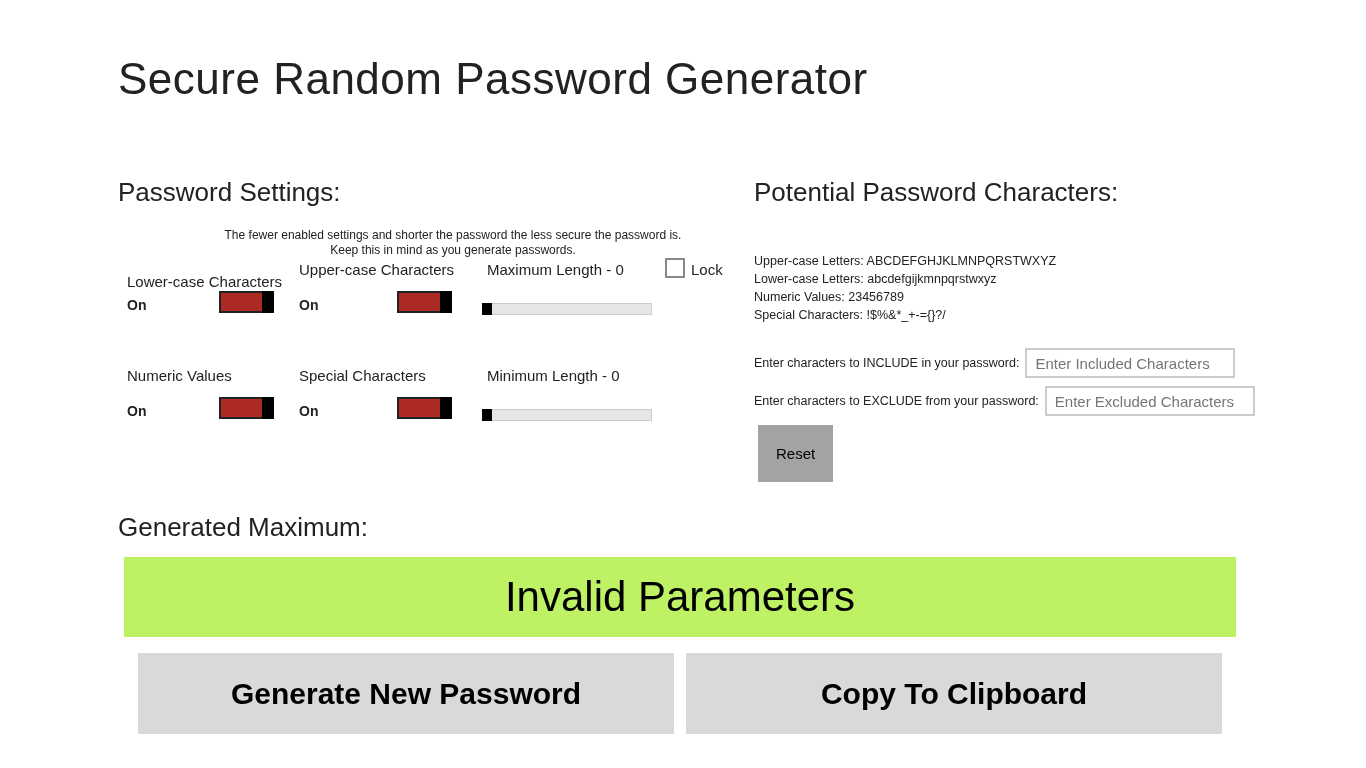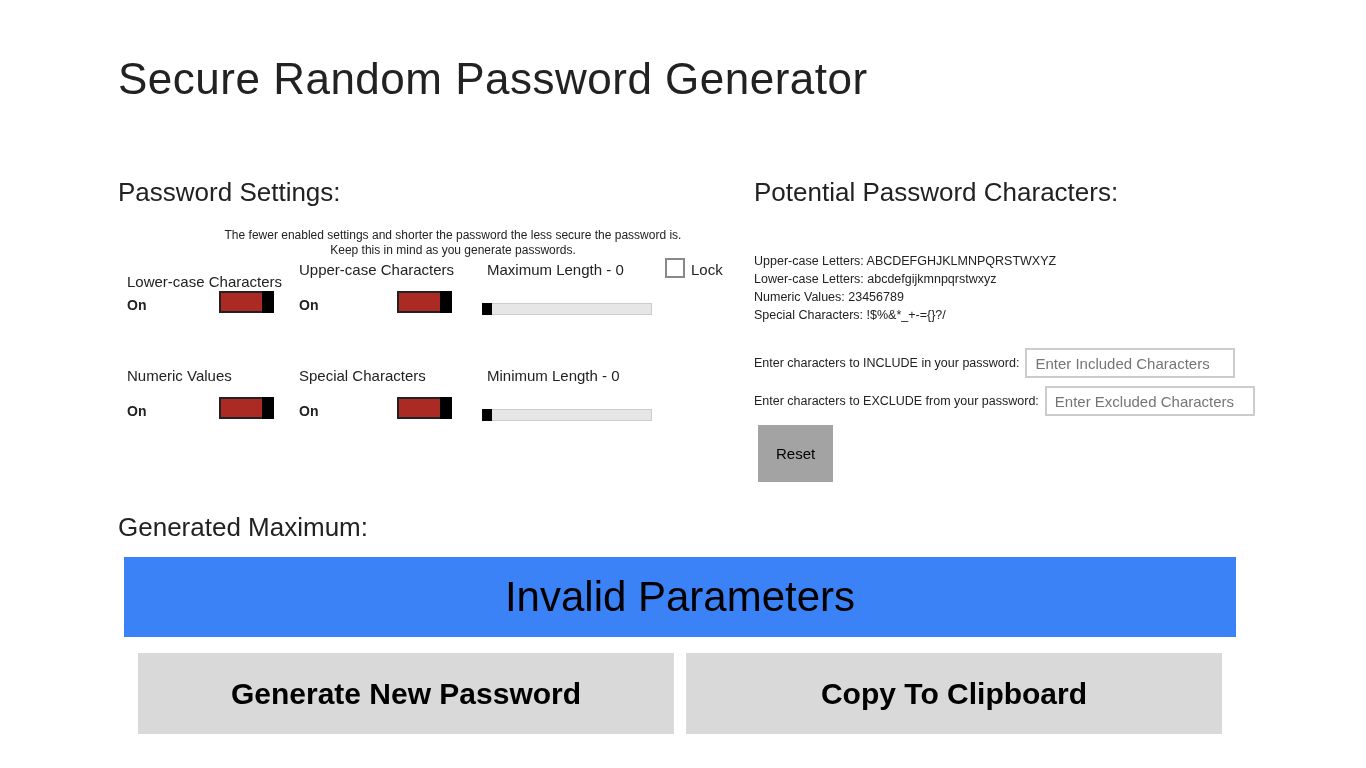--- a/index.html
+++ b/index.html
@@ -124,21 +124,21 @@
     cursor: pointer;
   }
 
   
   .output-box {
     position: absolute;
     left: 124px;
     top: 557px;
     width: 1112px;
     height: 80px;
-    background: #3b82f6;
+    background: #bef264;
     display: flex;
     align-items: center;
     justify-content: center;
     font-size: 42px;
     font-weight: 400;
     color: #000;
   }
   .gen-btn, .copy-btn {
     position: absolute;
     top: 653px;

